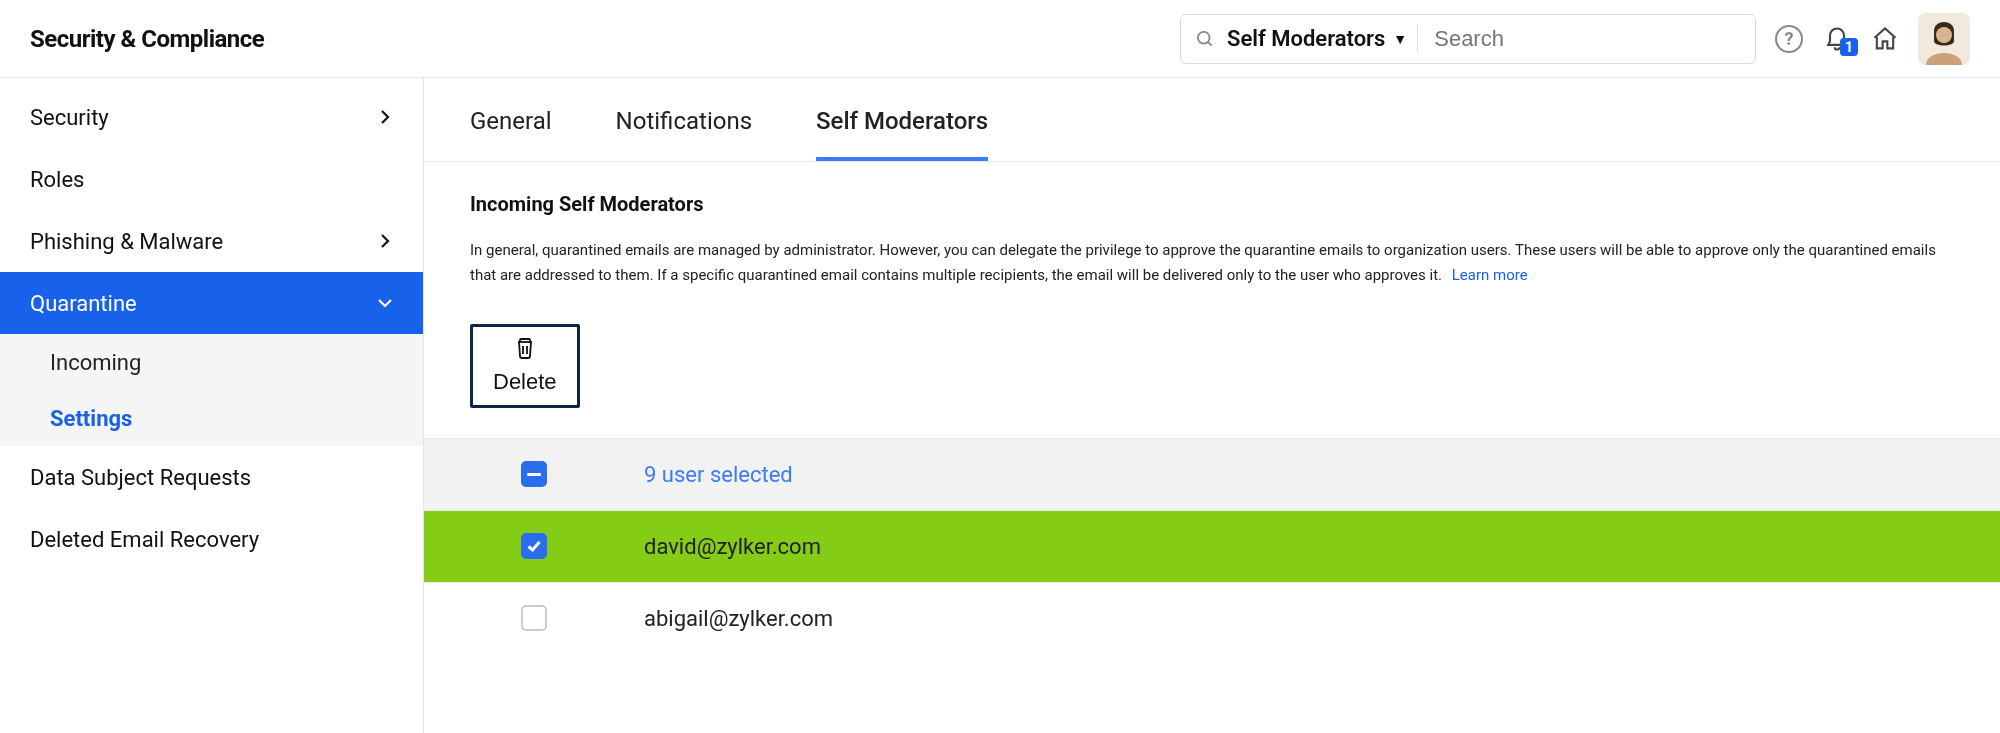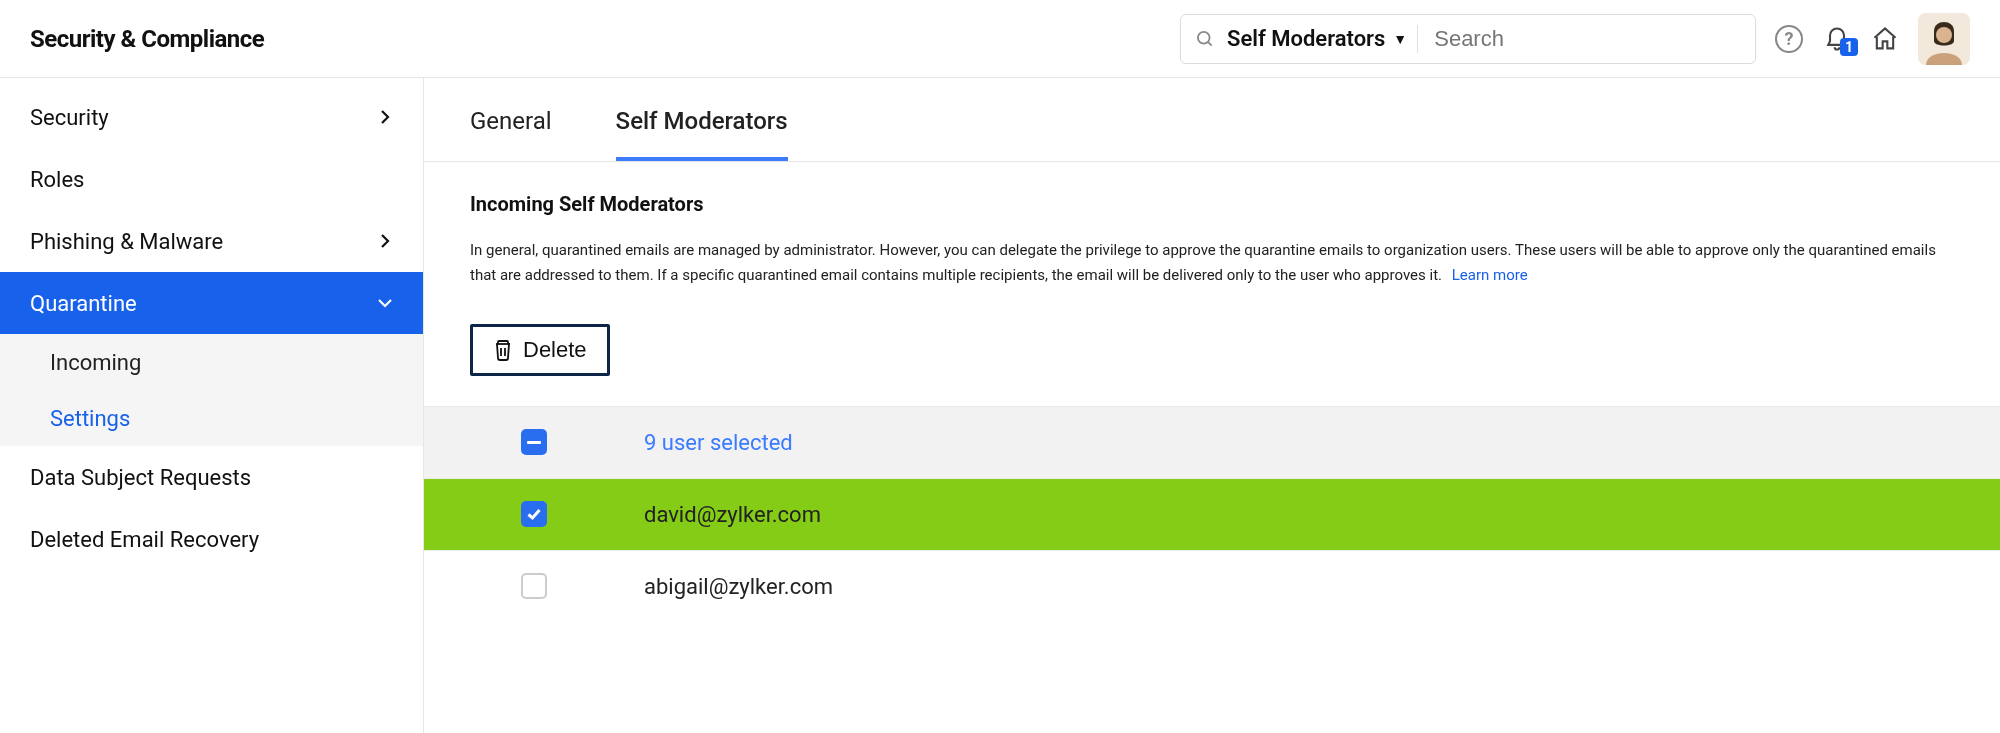--- a/index.html
+++ b/index.html
@@ -127,21 +127,21 @@
       padding: 0 30px 0 50px;
       height: 56px;
       display: flex;
       align-items: center;
       font-size: 22px;
       cursor: pointer;
       color: #222;
     }
     .sub-item.active {
       color: #1861ea;
-      font-weight: 400;
+      font-weight: 700;
     }
     .chev { width: 16px; height: 16px; }
 
     .main {
       flex: 1;
       padding: 0 0 12px 0;
     }
     .tabs {
       display: flex;
       gap: 64px;
@@ -186,20 +186,21 @@
       display: inline-flex;
       align-items: center;
       gap: 10px;
       border: 3px solid #0d2647;
       background: #fff;
       padding: 10px 20px;
       font-size: 22px;
       border-radius: 2px;
       cursor: pointer;
       color: #111;
+      flex-direction: column;
     }
     .trash-icon { width: 20px; height: 22px; }
 
     .table {
       margin-top: 30px;
     }
     .row {
       display: flex;
       align-items: center;
       height: 72px;
@@ -317,20 +318,21 @@
       <span>Data Subject Requests</span>
     </div>
     <div class="side-item">
       <span>Deleted Email Recovery</span>
     </div>
   </div>
 
   <div class="main">
     <div class="tabs">
       <div class="tab">General</div>
+      <div class="tab">Notifications</div>
       <div class="tab active">Self Moderators</div>
     </div>
 
     <div class="section">
       <div class="section-title">Incoming Self Moderators</div>
       <p class="desc">
         <span>In general, quarantined emails are managed by administrator. However, you can delegate the privilege to approve the quarantine emails to organization users. These users will be able to approve only the quarantined emails that are addressed to them. If a specific quarantined email contains multiple recipients, the email will be delivered only to the user who approves it. </span>
         <a class="learn-more">Learn more</a>
       </p>
 

